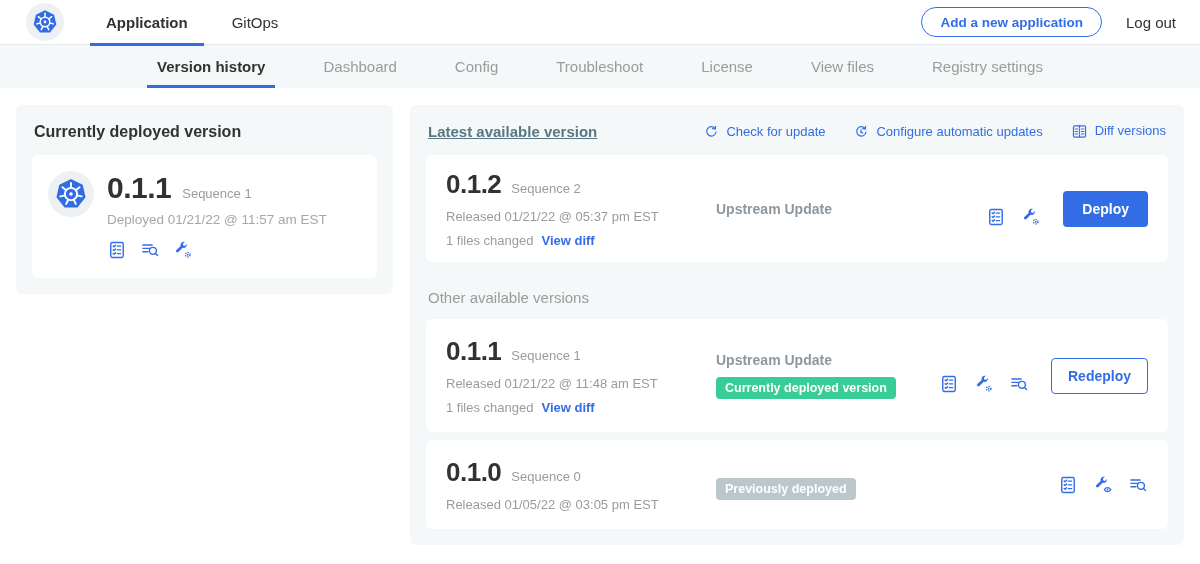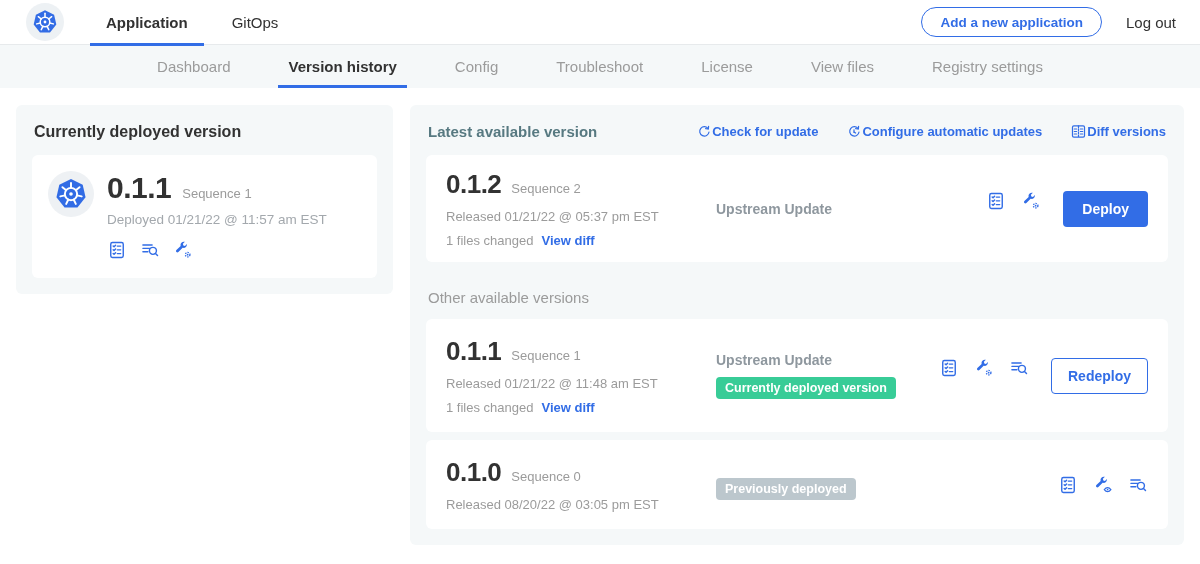--- a/index.html
+++ b/index.html
@@ -44,23 +44,23 @@
               display:flex; align-items:center; justify-content:center; flex:0 0 auto; }
   .version-row { display:flex; align-items:baseline; gap:11px; }
   .version-big { font-size:30px; font-weight:800; letter-spacing:-0.5px; color:#323232; }
   .seq { font-size:13px; color:#9b9b9b; }
   .deployed-at { font-size:13.5px; color:#a3a8ad; margin-top:7px; }
   .icon-row { display:flex; align-items:center; gap:13px; margin-top:13px; color:#326de6; }
   .icon-btn { cursor:pointer; color:#326de6; }
 
   .right-panel { flex:1; padding:16px; }
   .panel-head { display:flex; align-items:center; margin:2px 2px 15px; }
-  .panel-title { font-size:15px; font-weight:700; color:#577981; flex:1; }
-  .action-link { display:flex; align-items:center; color:#326de6; font-size:13px;
-                 font-weight:700; margin-left:28px; cursor:pointer; }
+  .panel-title { font-size:15px; font-weight:700; color:#577981; flex:1;text-decoration:underline; }
+  .action-link { display:flex; align-items:flex-start; gap:7px; color:#326de6; font-size:13px;
+                 font-weight:400; margin-left:28px; cursor:pointer; }
 
   .vcard { background:#fff; border-radius:6px; padding:14px 20px; display:flex; align-items:center; }
   .vcard.h1 { min-height:100px; }
   .vcard.h2 { min-height:113px; margin-bottom:8px; }
   .vcard.h3 { min-height:89px; }
   .other-title { font-size:15px; color:#9b9b9b; margin:27px 2px 13px; }
 
   .v-left { width:252px; flex:0 0 auto; }
   .v-version-row { display:flex; align-items:baseline; gap:10px; }
   .v-version { font-size:26px; font-weight:800; letter-spacing:-0.5px; color:#323232; }
@@ -68,21 +68,21 @@
   .v-files { font-size:13px; color:#9b9b9b; margin-top:9px; display:flex; gap:8px; align-items:flex-end; }
   .view-diff { color:#326de6; font-weight:700; cursor:pointer; }
 
   .v-mid { flex:1; padding-left:18px; }
   .v-source { font-size:14px; font-weight:600; color:#8e979e; }
   .badge { display:inline-block; margin-top:9px; border-radius:4px; padding:4px 9px;
            font-size:12.5px; font-weight:700; color:#fff; }
   .badge.green { background:#38cc97; }
   .badge.gray  { background:#bcc7cd; }
 
-  .v-actions { display:flex; align-items:flex-start; gap:15px; color:#326de6; flex:0 0 auto; }
+  .v-actions { display:flex; align-items:flex-end; gap:15px; color:#326de6; flex:0 0 auto; }
   .v-actions.muted { color:#7d9ff0; }
   .btn-primary { background:#326de6; color:#fff; border:none; border-radius:4px;
                  font-weight:700; font-size:14px; padding:10px 19px; margin-left:7px;
                  font-family:"Liberation Sans",sans-serif; cursor:pointer; }
   .btn-outline { background:#fff; color:#326de6; border:1.5px solid #326de6; border-radius:4px;
                  font-weight:700; font-size:14px; padding:9px 16px; margin-left:7px;
                  font-family:"Liberation Sans",sans-serif; cursor:pointer; }
 </style>
 </head>
 <body>
@@ -180,25 +180,25 @@
   </div>
   <div class="top-tab">
     <span>GitOps</span>
   </div>
   <div class="flex-spacer"></div>
   <button class="add-btn">Add a new application</button>
   <span class="logout">Log out</span>
 </header>
 
 <nav class="subnav">
-  <div class="sub-tab">
-      <span>Dashboard</span>
-    </div>
   <div class="sub-tab active">
       <span>Version history</span>
+    </div>
+  <div class="sub-tab">
+      <span>Dashboard</span>
     </div>
   <div class="sub-tab">
       <span>Config</span>
     </div>
   <div class="sub-tab">
       <span>Troubleshoot</span>
     </div>
   <div class="sub-tab">
       <span>License</span>
     </div>
@@ -345,21 +345,21 @@
         <button class="btn-outline">Redeploy</button>
       </div>
     </div>
 
     <div class="vcard h3">
       <div class="v-left">
         <div class="v-version-row">
           <span class="v-version">0.1.0</span>
           <span class="seq">Sequence 0</span>
         </div>
-        <div class="v-released">Released 08/20/22 @ 03:05 pm EST</div>
+        <div class="v-released">Released 01/05/22 @ 03:05 pm EST</div>
       </div>
       <div class="v-mid">
         <span class="badge gray">Previously deployed</span>
       </div>
       <div class="v-actions muted">
         <span class="icon-btn">
             <svg width="20" height="20">
               <use href="#i-checklist"></use>
             </svg>
           </span>

